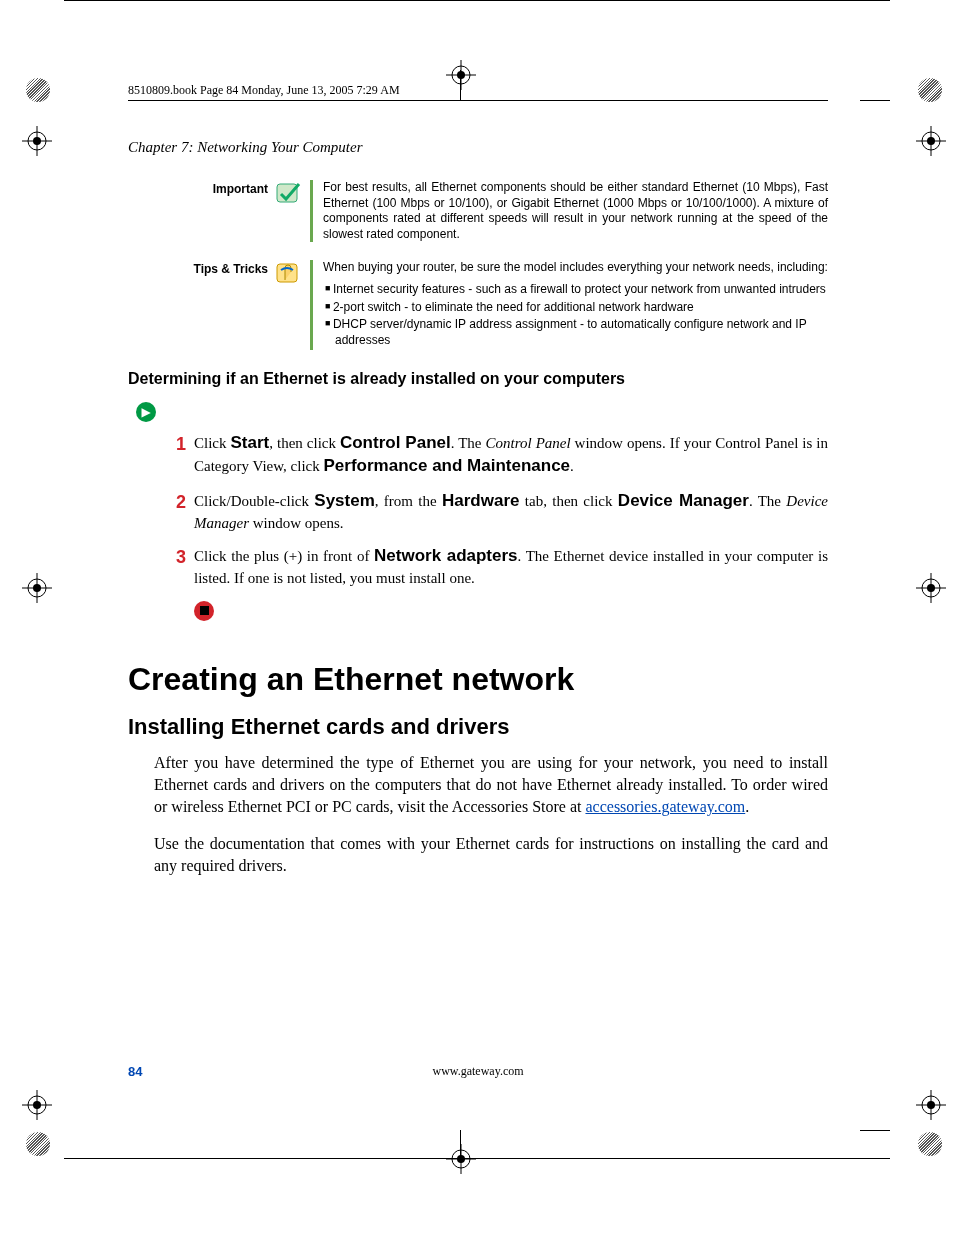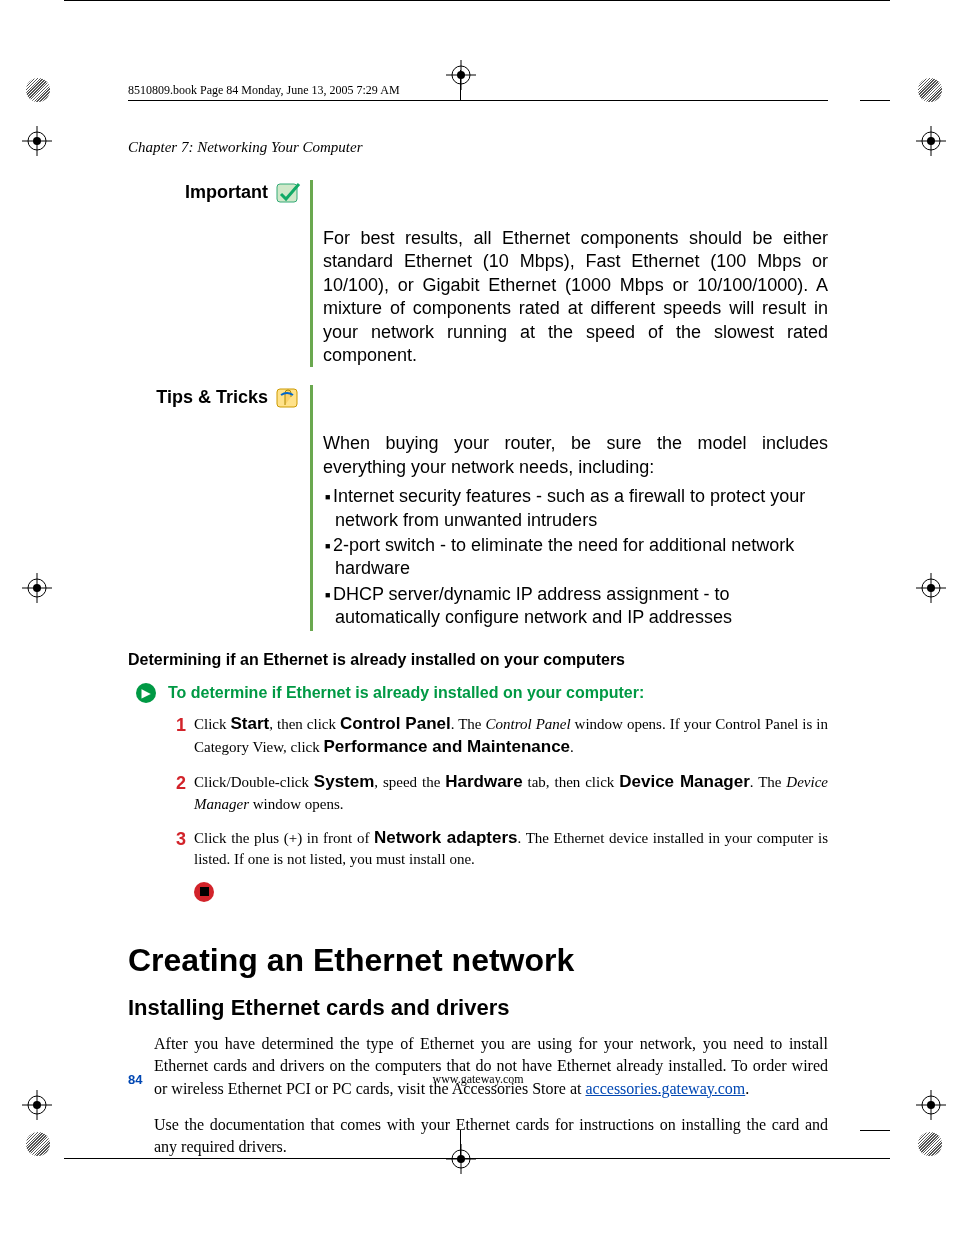--- a/index.html
+++ b/index.html
@@ -53,21 +53,21 @@
   .content {
     position: absolute;
     left: 128px;
     top: 180px;
     width: 700px;
   }
   .callout {
     display: flex;
     margin-bottom: 18px;
     font-family: Arial, Helvetica, sans-serif;
-    font-size: 18px;
+    font-size: 12px;
   }
   .callout-label {
     width: 140px;
     text-align: right;
     font-weight: bold;
     padding-right: 6px;
     padding-top:2px;
     flex:none;
   }
   .callout-icon {
@@ -79,21 +79,20 @@
     width:3px;
     background:#6aa84f;
     flex:none;
     margin-left:8px;
     margin-right:10px;
   }
   .callout-body {
     flex:1;
     text-align: justify;
     line-height:1.3;
-    margin-top:47px;
   }
   .callout-body ul {
     margin:6px 0 0 0;
     padding-left:2px;
     list-style:none;
   }
   .callout-body li::before {
     content:"■ ";
     font-size:9px;
     vertical-align:2px;
@@ -184,21 +183,20 @@
     text-align:justify;
     margin:0 0 14px 26px;
   }
   .link { color:#0047b3; text-decoration:underline; }
   .footer {
     position:absolute;
     left:128px;
     width:700px;
     top:1064px;
     font-size:13px;
-    margin-top:8px;
   }
   .footer .pnum { font-family:Arial,sans-serif; font-weight:bold; color:#0047b3;}
   .footer .url { font-family:Liberation Serif, serif; font-size:12px; color:#000; position:absolute; left:50%; transform:translateX(-50%);}
 </style>
 </head>
 <body>
 
 <div class="hor-line" style="left:64px; right:64px;"></div>
 <div class="hor-line" style="left:64px; right:64px; top:1158px;"></div>
 <div class="ver-line" style="top:70px;left:460px;height:30px;"></div>
@@ -312,34 +310,33 @@
         <li>2-port switch - to eliminate the need for additional network hardware</li>
         <li>DHCP server/dynamic IP address assignment - to automatically configure network and IP addresses</li>
       </ul>
     </div>
   </div>
 
   <div class="subheading">Determining if an Ethernet is already installed on your computers</div>
 
   <div class="task-line">
     <div class="task-arrow">▶</div>
-    <div class="task-title">To determine if Ethernet is already installed on your computer:</div>
   </div>
 
   <div class="steps">
     <div class="step">
       <div class="step-num">1</div>
       <div class="step-body">
         <span>Click </span><span class="bold-sans">Start</span><span>, then click </span><span class="bold-sans">Control Panel</span><span>. The </span><span class="italic">Control Panel</span><span> window opens. If your Control Panel is in Category View, click </span><span class="bold-sans">Performance and Maintenance</span><span>.</span>
       </div>
     </div>
     <div class="step">
       <div class="step-num">2</div>
       <div class="step-body">
-        <span>Click/Double-click </span><span class="bold-sans">System</span><span>, speed the </span><span class="bold-sans">Hardware</span><span> tab, then click </span><span class="bold-sans">Device Manager</span><span>. The </span><span class="italic">Device Manager</span><span> window opens.</span>
+        <span>Click/Double-click </span><span class="bold-sans">System</span><span>, from the </span><span class="bold-sans">Hardware</span><span> tab, then click </span><span class="bold-sans">Device Manager</span><span>. The </span><span class="italic">Device Manager</span><span> window opens.</span>
       </div>
     </div>
     <div class="step">
       <div class="step-num">3</div>
       <div class="step-body">
         <span>Click the plus (+) in front of </span><span class="bold-sans">Network adapters</span><span>. The Ethernet device installed in your computer is listed. If one is not listed, you must install one.</span>
       </div>
     </div>
   </div>
   <div class="stop-icon">

